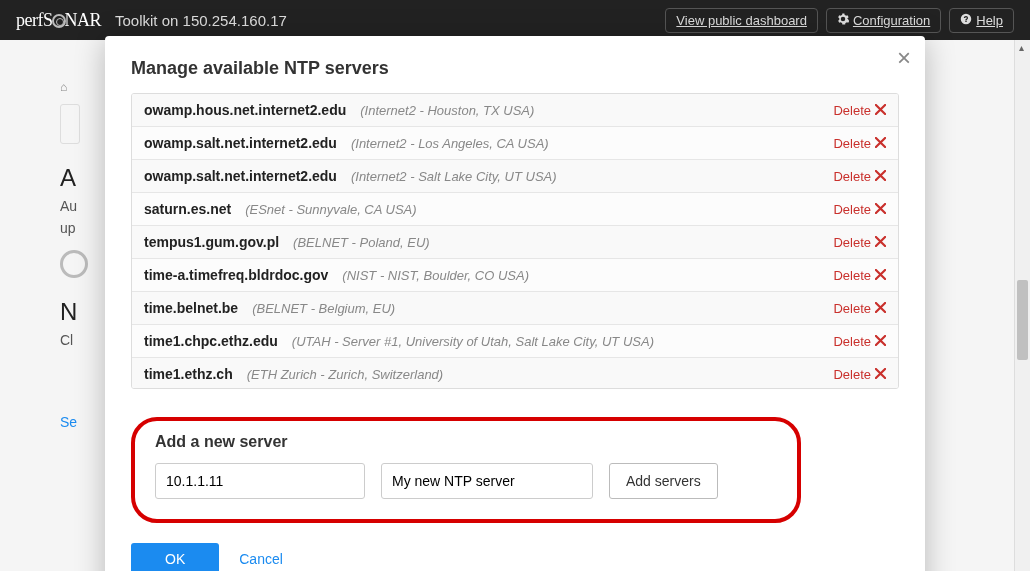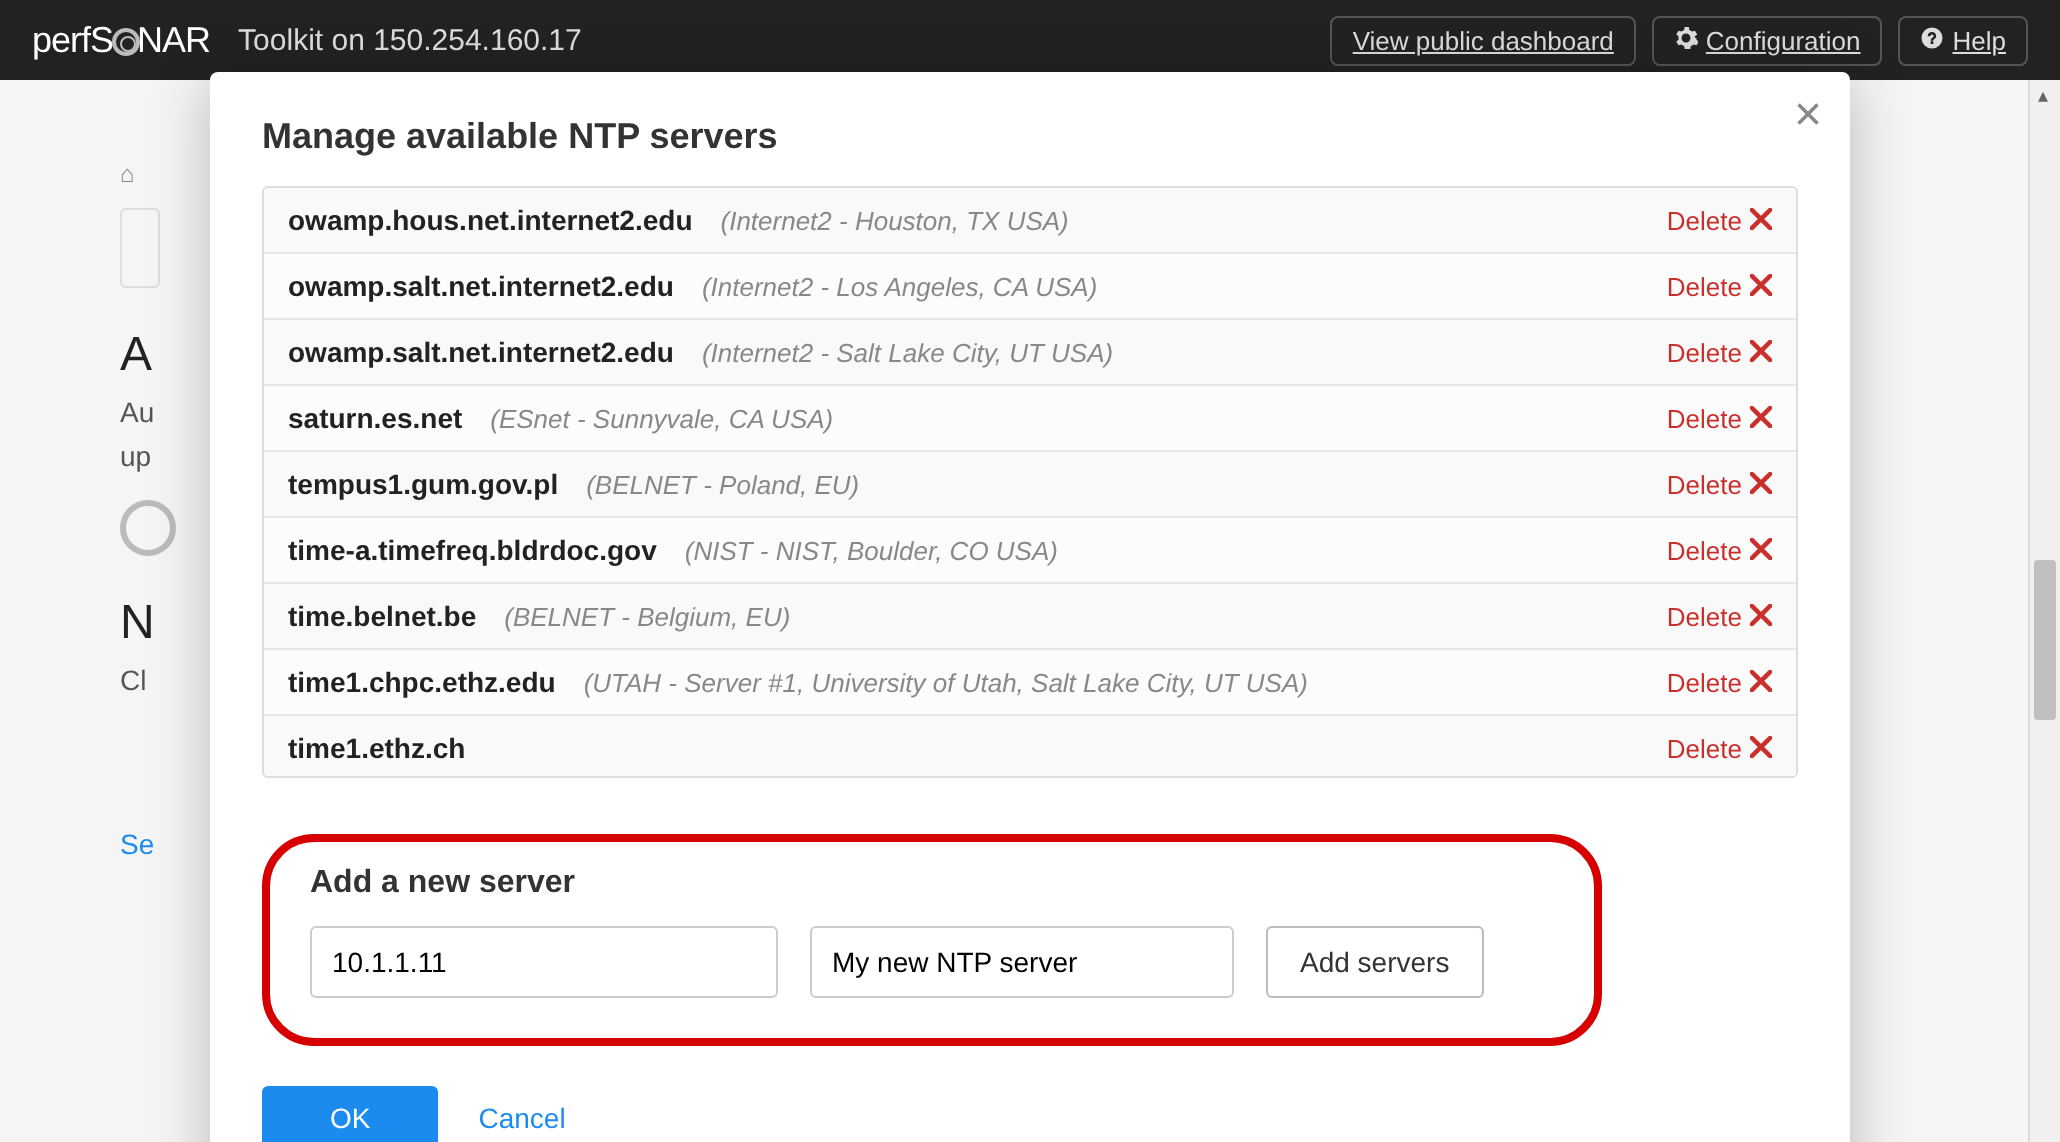--- a/index.html
+++ b/index.html
@@ -18,20 +18,21 @@
       display: flex;
       align-items: center;
       padding: 0 16px;
       position: relative;
     }
     .brand {
       font-size: 18px;
       font-weight: 300;
       color: #fff;
       letter-spacing: -0.5px;
+      font-family: Liberation Serif, serif;
     }
     .brand .sonar-o {
       display: inline-block;
       width: 14px; height: 14px;
       border: 2px solid #bbb;
       border-radius: 50%;
       vertical-align: -2px;
       margin: 0 -1px;
       position: relative;
     }
@@ -140,21 +141,21 @@
     }
     .add-section-wrap h3{
       font-size:16px; font-weight:700; margin-bottom:12px;
     }
     .add-form{ display:flex; gap:16px; align-items:center;}
     .add-form input[type=text]{
       border:1px solid #ccc; border-radius:3px;
       padding:7px 10px; font-size:14px;
       height:36px;
     }
-    .add-form .in-host{ width:234px; }
+    .add-form .in-host{ width:210px; }
     .add-form .in-desc{ width:212px; }
     .btn-outline{
       border:1px solid #bbb; background:#fff; color:#333;
       border-radius:3px; padding:7px 16px; font-size:14px;
       cursor:pointer; height:36px;
     }
     
     .modal-footer{
       margin-top:20px; display:flex; align-items:center; gap:20px;
     }
@@ -310,20 +311,21 @@
           <span class="server-spacer"></span>
           <span class="delete-link">
             <span>Delete</span>
             <span class="x-icon"><svg viewBox="0 0 12 12">
                 <path d="M1 1l10 10M11 1L1 11" stroke="#c9302c" stroke-width="2.4" stroke-linecap="round"></path>
               </svg></span>
           </span>
         </div>
         <div class="server-row">
           <span class="server-host">time1.ethz.ch</span>
+          <span class="server-desc">(ETH Zurich - Zurich, Switzerland)</span>
           <span class="server-spacer"></span>
           <span class="delete-link">
             <span>Delete</span>
             <span class="x-icon"><svg viewBox="0 0 12 12">
                 <path d="M1 1l10 10M11 1L1 11" stroke="#c9302c" stroke-width="2.4" stroke-linecap="round"></path>
               </svg></span>
           </span>
         </div>
       </div>
 

